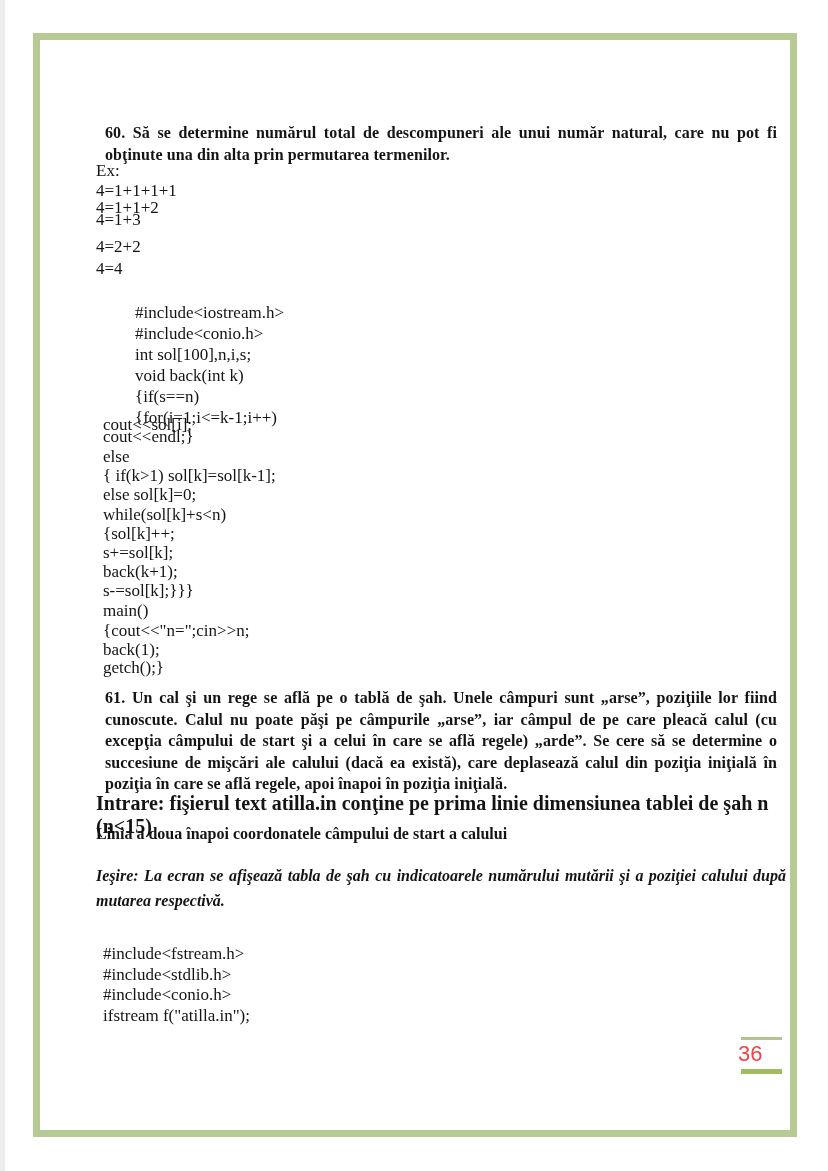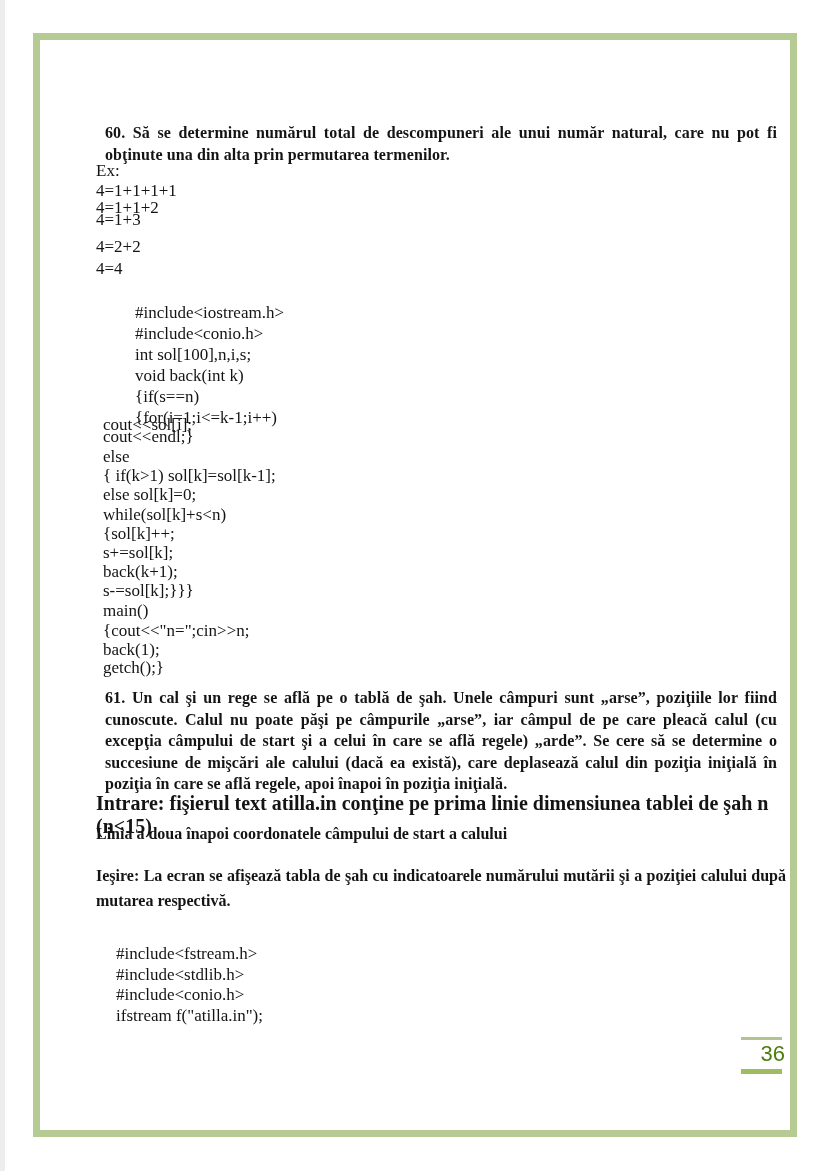--- a/index.html
+++ b/index.html
@@ -34,27 +34,27 @@
   .code1-mid    { left:103px; top:447px; line-height:19.2px; }
   .code1-bot    { left:103px; top:622px; line-height:18.5px; }
   
   .p61-statement { left:105px; top:687px; width:672px; }
   .p61-input     { left:96px;  top:792px; width:694px; font-size:20px; }
   .overlap-wrap  { left:96px;  top:821px; width:694px; height:26px; }
   .overlap-wrap .ovl-line { position:absolute; left:0; font-size:16px; white-space:pre; }
   .ovl-ghost { top:0; left:2px; }
   .ovl-base  { top:4px; }
   .p61-fields  { left:96px; top:845px; width:694px; font-size:16px; }
-  .p61-output  { left:96px; top:863px; width:690px; font-size:16px; line-height:25px; }
-  .code2       { left:103px; top:944px; line-height:20.5px;margin-left:13px; }
+  .p61-output  { left:96px; top:863px; width:690px; font-size:16px; line-height:25px;font-style:italic; }
+  .code2       { left:103px; top:944px; line-height:20.5px; }
   
   .pgnum-rule-top { left:741px; top:1037px; width:41px; height:3px; background:#b4c491; }
-  .pgnum          { left:738px; top:1041px; width:47px; text-align:right;
+  .pgnum          { left:738px; top:1041px; width:47px; text-align:left;
                     font-family:"Liberation Sans","DejaVu Sans",sans-serif;
-                    font-size:22px; color:#4d7c0f; }
+                    font-size:22px; color:#ef4444; }
   .pgnum-rule-bot { left:741px; top:1069px; width:41px; height:5px; background:#9fbc62; }
 </style>
 </head>
 <body>
 
 <div class="page">
 
   <div class="edge-strip"></div>
   <div class="frame"></div>
 

